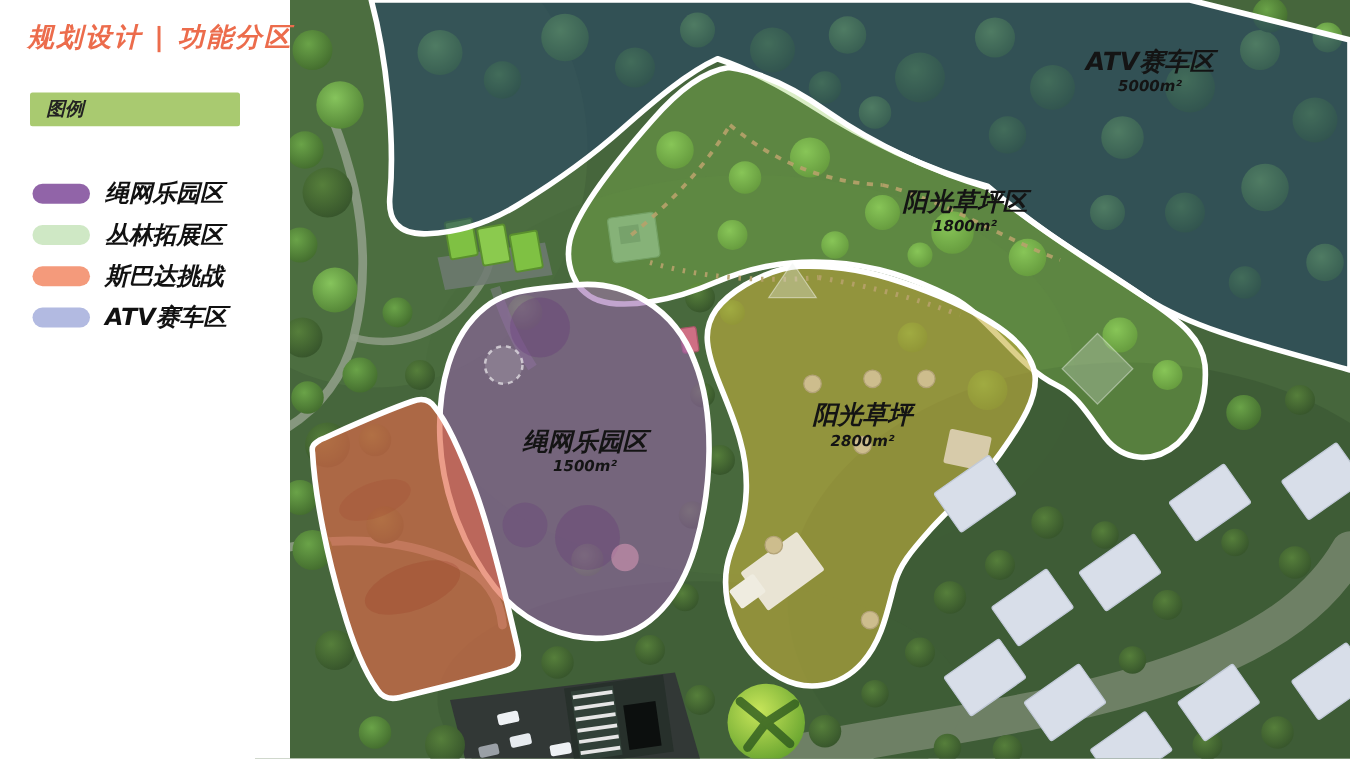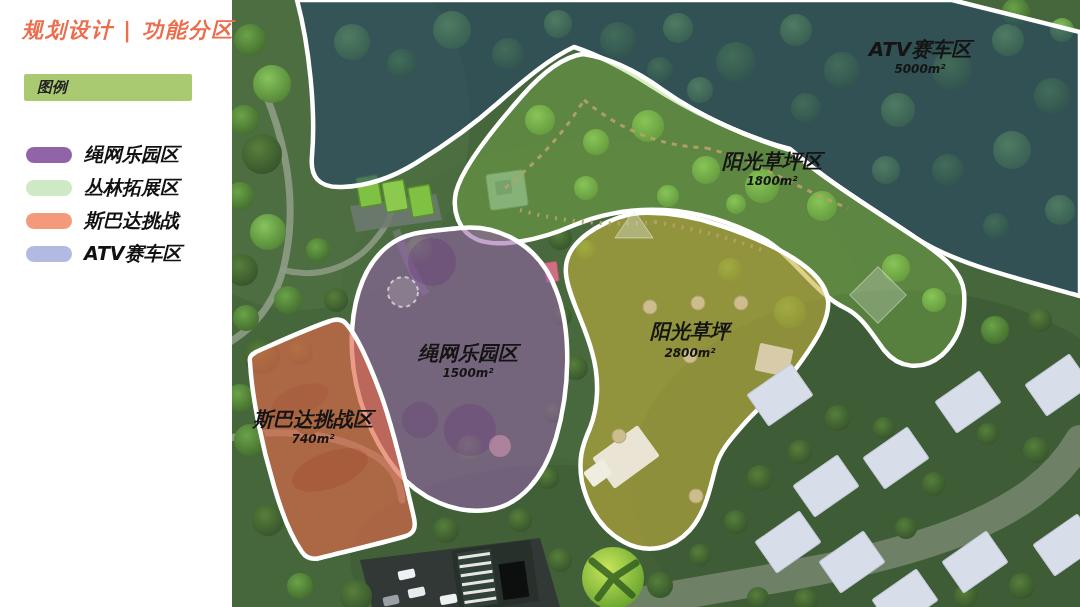--- a/index.html
+++ b/index.html
@@ -263,24 +263,20 @@
     <div class="zl-area">1800m²</div>
   </div>
   <div class="zone-label" style="left:468px;top:340px;">
     <div class="zl-name">绳网乐园区</div>
     <div class="zl-area">1500m²</div>
   </div>
   <div class="zone-label zone-label--lawn" style="left:690px;top:318px;">
     <div class="zl-name">阳光草坪</div>
     <div class="zl-area">2800m²</div>
   </div>
-  <div class="zone-label" style="left:313px;top:406px;">
-    <div class="zl-name">斯巴达挑战区</div>
-    <div class="zl-area">740m²</div>
-  </div>
 
   <aside class="panel">
     <div class="panel-title" style="color: rgb(236, 108, 76);">规划设计 | 功能分区</div>
     <div class="legend-bar" style="background-color: rgb(169, 202, 112);">图例</div>
     <div class="legend-list">
       <div class="legend-row">
         <span class="legend-swatch" style="background-color: rgb(145, 100, 168);"></span>
         <span class="legend-label">绳网乐园区</span>
       </div>
       <div class="legend-row">

